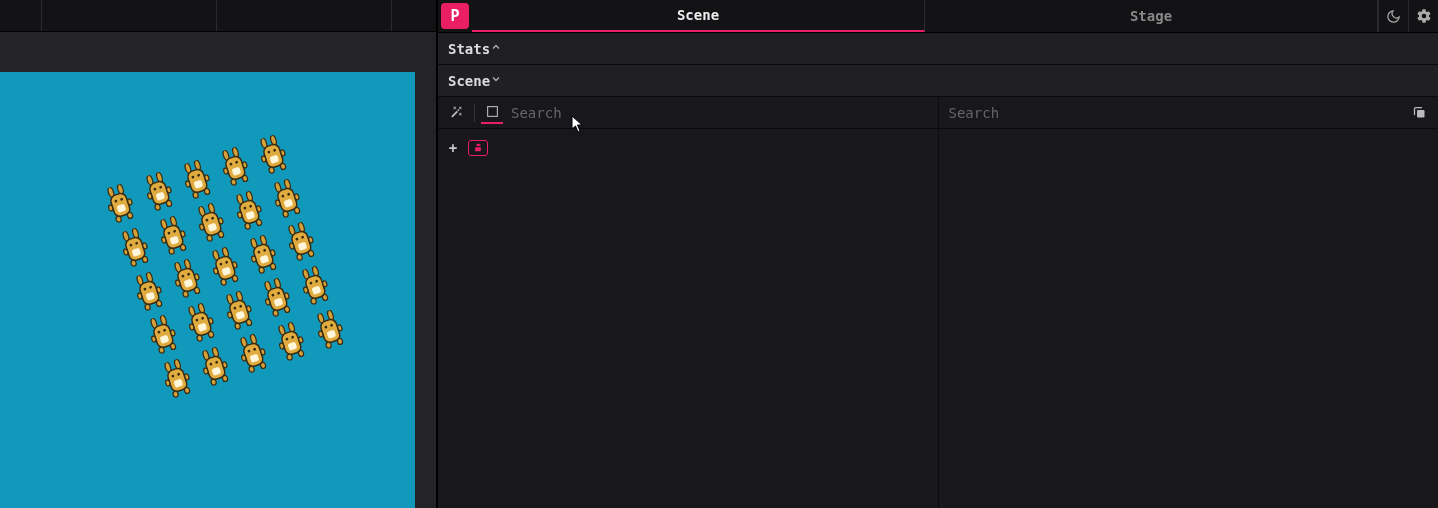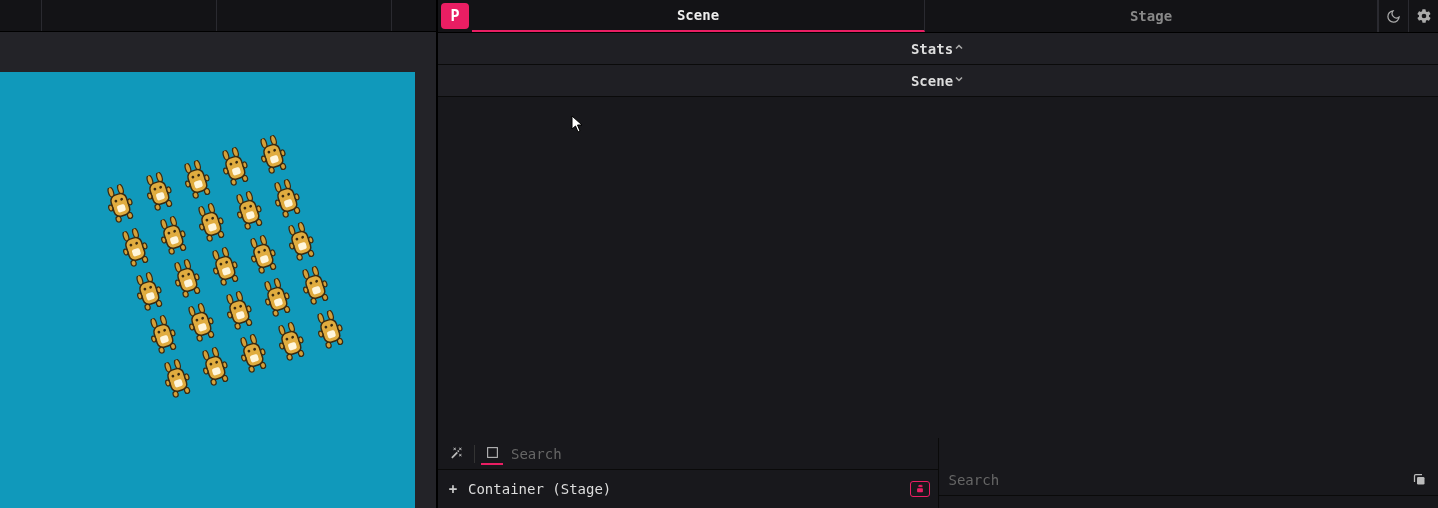--- a/index.html
+++ b/index.html
@@ -25,24 +25,24 @@
   
   
   .right-panel { flex: 1; height: 100%; display: flex; flex-direction: column; background: #18181c; border-left: 2px solid #000; }
   
   .tabbar { height: 33px; display: flex; align-items: stretch; background: #131316; border-bottom:1px solid #000;}
   .logo { width: 28px; display: flex; align-items: center; justify-content: center; background: #e91e63; color: #fff; font-weight: bold; border-radius: 4px; margin:3px; font-size:15px;}
   .tab { flex: 1; display: flex; align-items: center; justify-content: center; color: #888; cursor: pointer; border-right: 1px solid #2a2a30; font-weight: bold; font-size: 14px;}
   .tab.active { color: #eee; border-bottom: 2px solid #e91e63; }
   .tab-icon { width: 30px; display:flex; align-items:center; justify-content:center; color:#aaa; border-left:1px solid #2a2a30; cursor:pointer;}
   
-  .section-header { height: 32px; display:flex; align-items:center; justify-content:center; padding: 0 10px; background:#1f1f24; border-bottom:1px solid #0a0a0a; font-weight:bold; cursor:pointer;}
+  .section-header { height: 32px; display:flex; align-items:center; justify-content:flex-start; padding: 0 10px; background:#1f1f24; border-bottom:1px solid #0a0a0a; font-weight:bold; cursor:pointer;}
   .section-header .chev { color:#aaa; font-size:12px;}
   
-  .columns { flex:1; display:flex;align-items:flex-end; }
+  .columns { flex:1; display:flex; }
   .col-left { flex:1; border-right:1px solid #0a0a0a; display:flex; flex-direction:column; }
   .col-right { flex:1; display:flex; flex-direction:column;}
   
   .toolbar { height:32px; display:flex; align-items:center; gap:6px; padding:0 8px; border-bottom:1px solid #0a0a0a; background:#18181c;}
   .tool-icon { width:22px; height:22px; display:flex; align-items:center; justify-content:center; color:#bbb; cursor:pointer; position:relative;}
   .tool-icon.sel { border-bottom:2px solid #e91e63; }
   .divider { width:1px; height:18px; background:#333; }
   .search { flex:1; background:transparent; border:none; outline:none; color:#ddd; font-family:inherit; font-size:14px; padding:4px 2px;}
   .search::placeholder { color:#666; }
   .copy-icon { width:22px; height:22px; display:flex; align-items:center; justify-content:center; color:#bbb; cursor:pointer;}
@@ -418,21 +418,20 @@
           <div class="tool-icon sel">
             <svg width="13" height="13" viewBox="0 0 24 24" fill="none" stroke="currentColor" stroke-width="2">
                 <rect x="3" y="3" width="18" height="18"></rect>
               </svg>
           </div>
           <input class="search" placeholder="Search" style="">
         </div>
         <div class="tree">
           <div class="tree-item">
             <span class="plus">+</span>
-            <span class="label">Container (Stage)</span>
             <span class="lock-badge">
               <svg width="10" height="10" viewBox="0 0 24 24" fill="currentColor">
                   <path d="M17 8V7a5 5 0 0 0-9.9-1"></path>
                   <path fill="#e91e63" d="M18 8H9V7a3 3 0 0 1 6 0h2a5 5 0 0 0-10 0v1H6a2 2 0 0 0-2 2v10a2 2 0 0 0 2 2h12a2 2 0 0 0 2-2V10a2 2 0 0 0-2-2z" opacity="0"></path>
                   <rect x="5" y="10" width="14" height="10" rx="2" fill="#e91e63"></rect>
                   <path d="M12 8V6a3 3 0 0 1 6 0" stroke="#e91e63" stroke-width="2" fill="none"></path>
                 </svg>
             </span>
           </div>
         </div>

